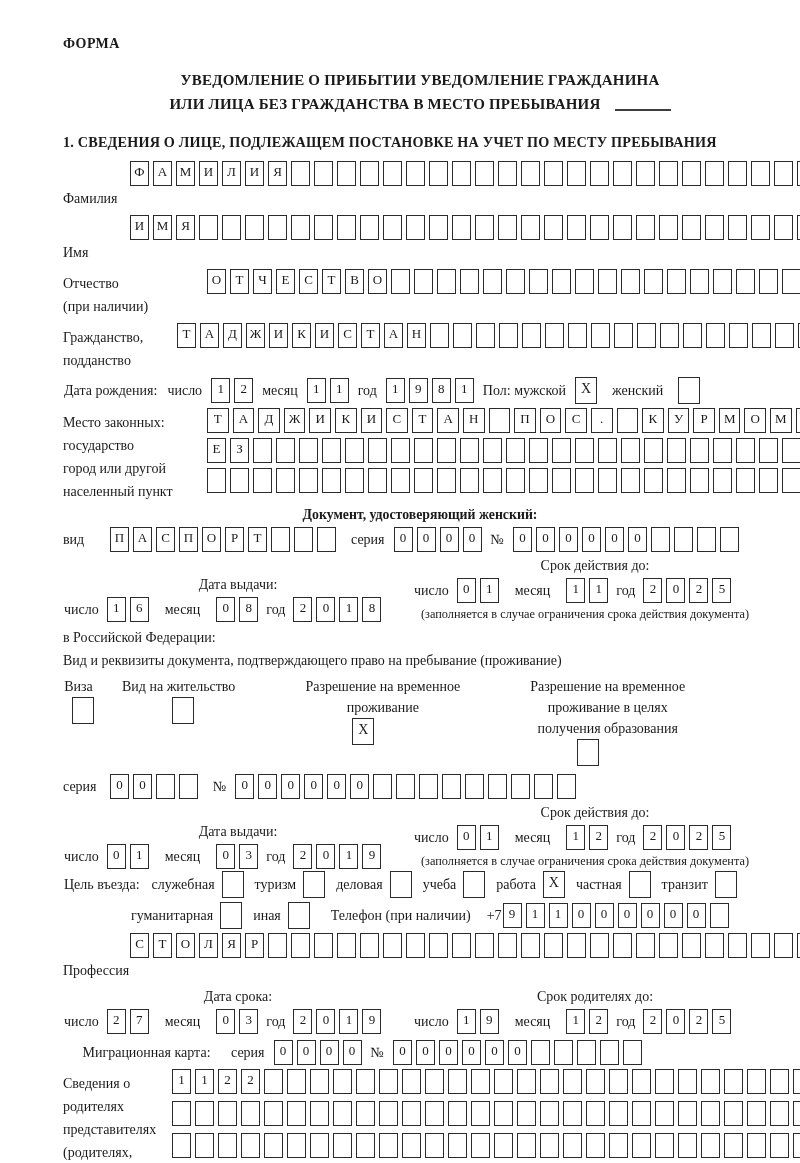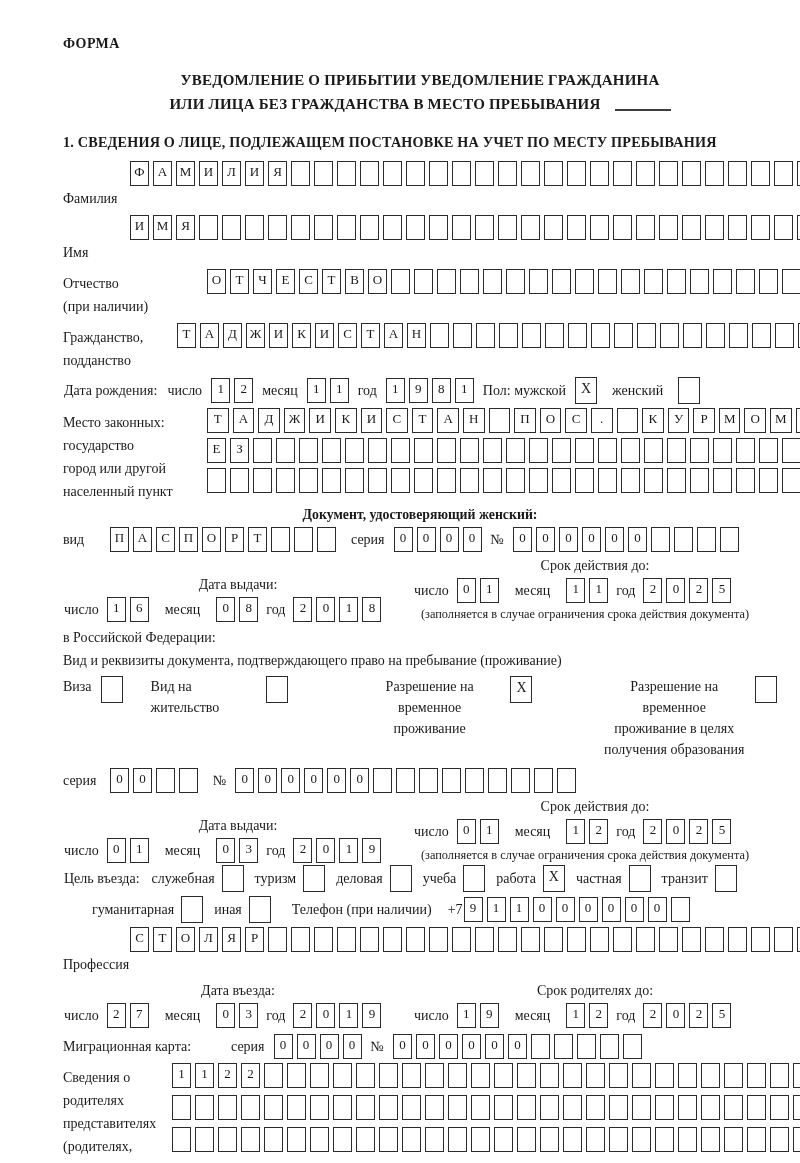--- a/index.html
+++ b/index.html
@@ -16,21 +16,21 @@
   .title{margin-top:16px;text-align:center;font-weight:700;font-size:15px;line-height:24px;letter-spacing:.2px;}
   .title-underline{display:inline-block;width:56px;height:0;border-bottom:2.5px solid #3d3d3d;margin-left:14px;transform:translateY(2px);}
   .sec-heading{margin-top:18px;font-weight:700;font-size:14.2px;letter-spacing:.2px;}
   .form-body{margin-top:10px;}
   
   .frow{display:flex;align-items:flex-start;margin-bottom:5px;}
   .irow{display:flex;align-items:center;margin-bottom:4px;}
   .flabel{flex:0 0 auto;padding-top:3px;line-height:23px;}
   .stack div{line-height:23px;}
   .lw47{flex:0 0 47px;} .lw67{flex:0 0 67px;margin-top:23px;} .lw109{flex:0 0 109px;}
-  .lw114{flex:0 0 114px;} .lw144{flex:0 0 144px;} .lw167{flex:0 0 167px;}
+  .lw114{flex:0 0 114px;} .lw144{flex:0 0 144px;} .lw167{flex:0 0 167px;text-align:center;}
   
   .cells{display:flex;gap:4px;flex:0 0 auto;}
   .cell{flex:0 0 auto;width:17px;height:23px;border:1.5px solid #2b2b2b;text-align:center;
         font-size:13px;line-height:20px;background:#fff;}
   .wide .cell{width:19.6px;}
   .cbox .cell{width:20px;height:25px;font-size:14px;line-height:22px;}
   .col{display:flex;flex-direction:column;gap:5px;}
   .ilbl{padding:0 1px;white-space:nowrap;}
   .g8{margin-left:8px;} .g14{margin-left:14px;} .g20{margin-left:20px;}
   
@@ -38,29 +38,29 @@
   .dcol-l{flex:0 0 350px;}
   .dcol-r{flex:1;}
   .dtitle{text-align:center;margin-bottom:3px;line-height:19px;}
   .dline{display:flex;align-items:center;gap:7px;}
   .dfoot{font-size:12.3px;margin-top:3px;text-align:right;padding-right:28px;line-height:16px;}
   
   .intro div{line-height:23px;}
   .intro{margin-top:4px;margin-bottom:2px;}
   
   .opts{display:flex;align-items:flex-start;margin:4px 0 8px;}
-  .opt{display:flex;align-items:flex-start;}
+  .opt{display:flex;align-items:center;flex-direction:column;}
   .opt .cells{margin-left:9px;margin-top:0;}
   .optlbl{line-height:21px;}
   .optlbl.center{text-align:center;margin-left:48px;}
   .mo28{margin-left:28px;} .mo22{margin-left:22px;}
   
   .pair{display:flex;align-items:center;gap:6px;margin-left:10px;}
   .pair:first-of-type{margin-left:6px;}
-  .indent67{margin-left:28px;}
+  .indent67{margin-left:67px;}
   .center-heading{text-align:center;font-weight:700;font-size:13.8px;line-height:20px;margin-bottom:2px;}
 </style>
 </head>
 <body>
 
 <div class="page">
 
 
   <div class="forma">ФОРМА</div>
 
@@ -646,21 +646,21 @@
           <span class="cell"></span>
           <span class="cell"></span>
           <span class="cell"></span>
           <span class="cell"></span>
           <span class="cell"></span>
         </span>
     </div>
 
     <div class="dblock">
       <div class="dcol-l">
-        <div class="dtitle">Дата въезда:</div>
+        <div class="dtitle">Дата срока:</div>
         <div class="dline">
           <span class="ilbl">число</span>
           <span class="cells">
               <span class="cell">2</span>
               <span class="cell">7</span>
             </span>
           <span class="ilbl g8">месяц</span>
           <span class="cells g8">
               <span class="cell">0</span>
               <span class="cell">3</span>

